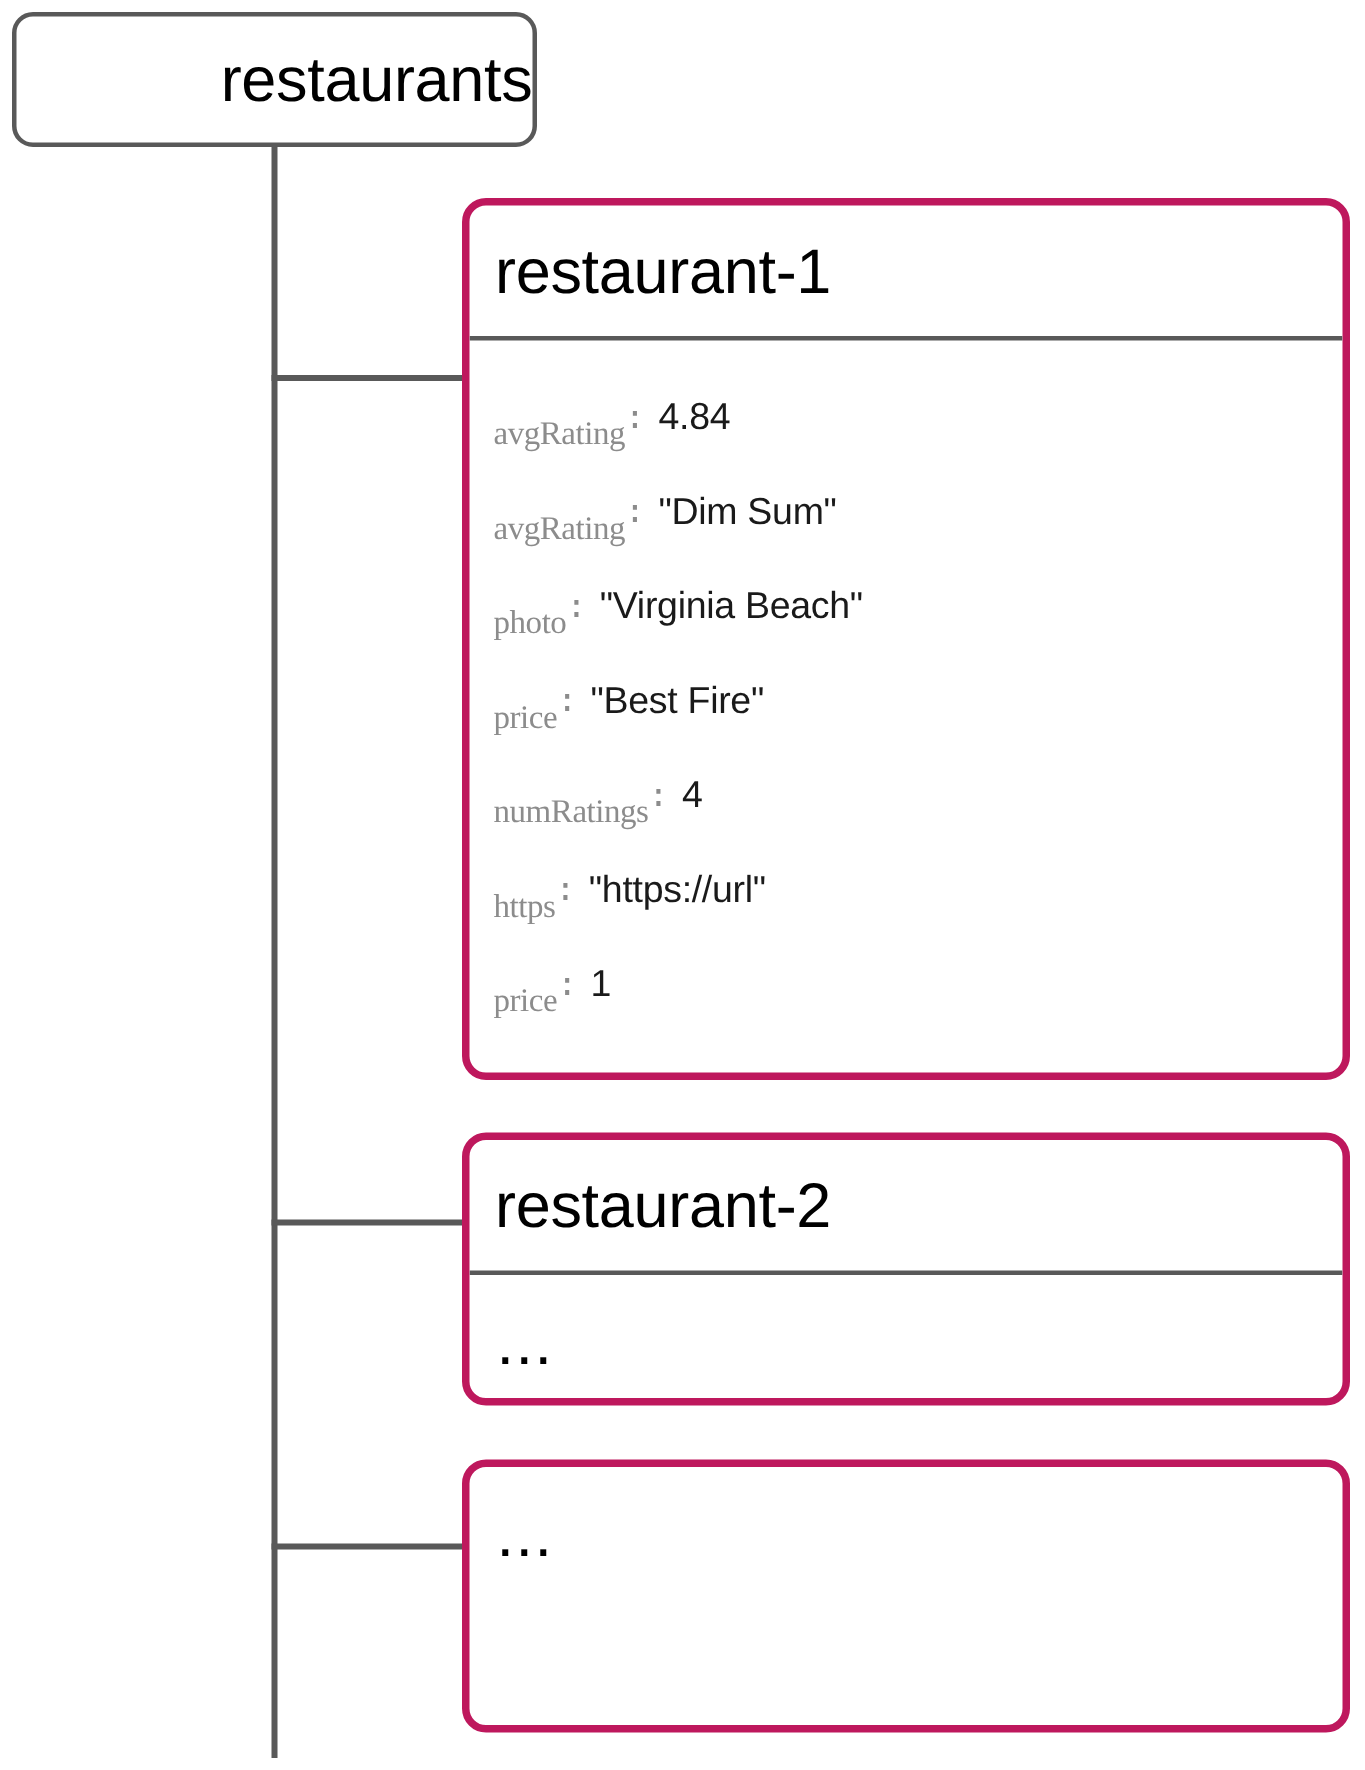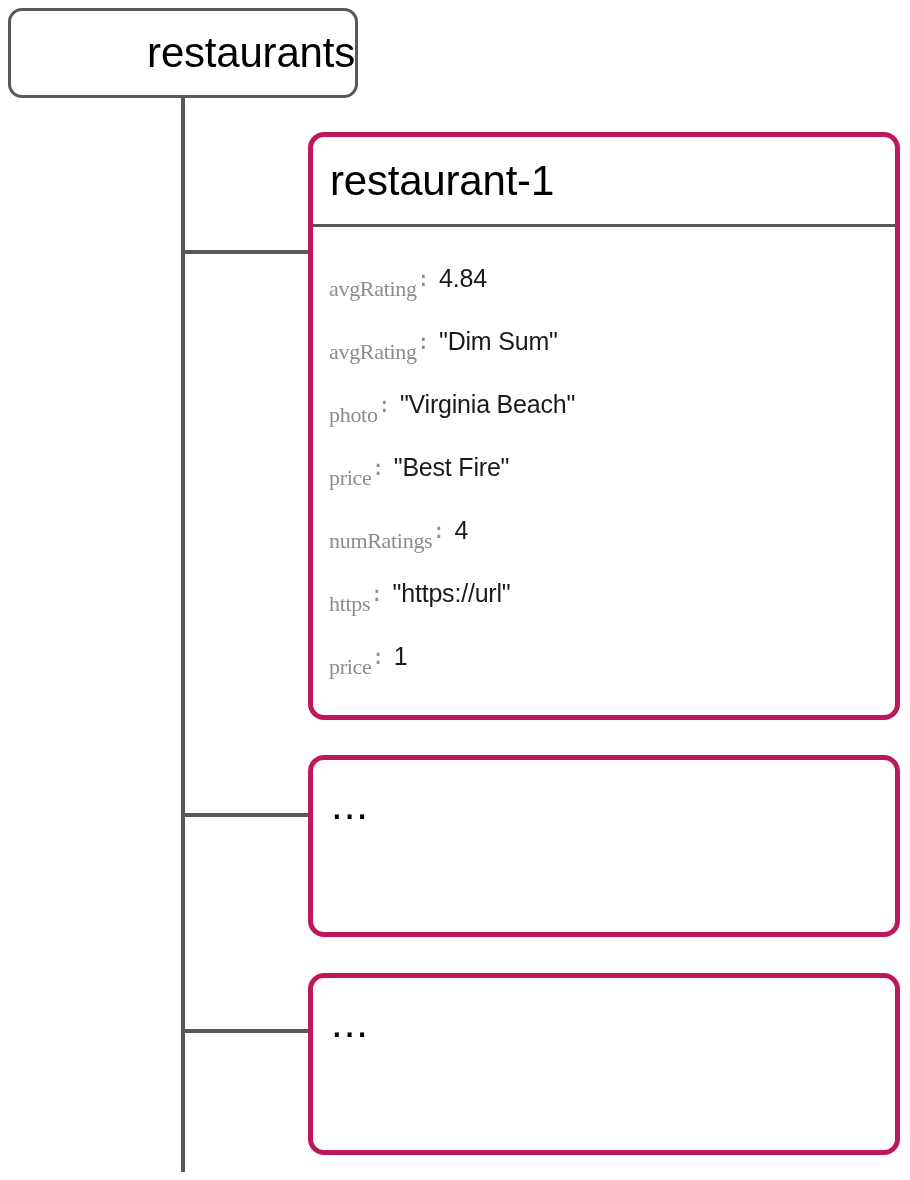--- a/index.html
+++ b/index.html
@@ -205,20 +205,23 @@
       <div class="field-row">
         <span class="field-key">price</span>
         <span class="field-colon">:</span>
         <span class="field-value">1</span>
       </div>
 
     </div>
   </div>
 
   <div class="card card-2">
+    <div class="card-header">
+      <span class="card-title">restaurant-2</span>
+    </div>
     <div class="ellipsis-body">
       <span class="ellipsis-text">...</span>
     </div>
   </div>
 
   <div class="card card-3">
     <div class="ellipsis-body">
       <span class="ellipsis-text">...</span>
     </div>
   </div>

